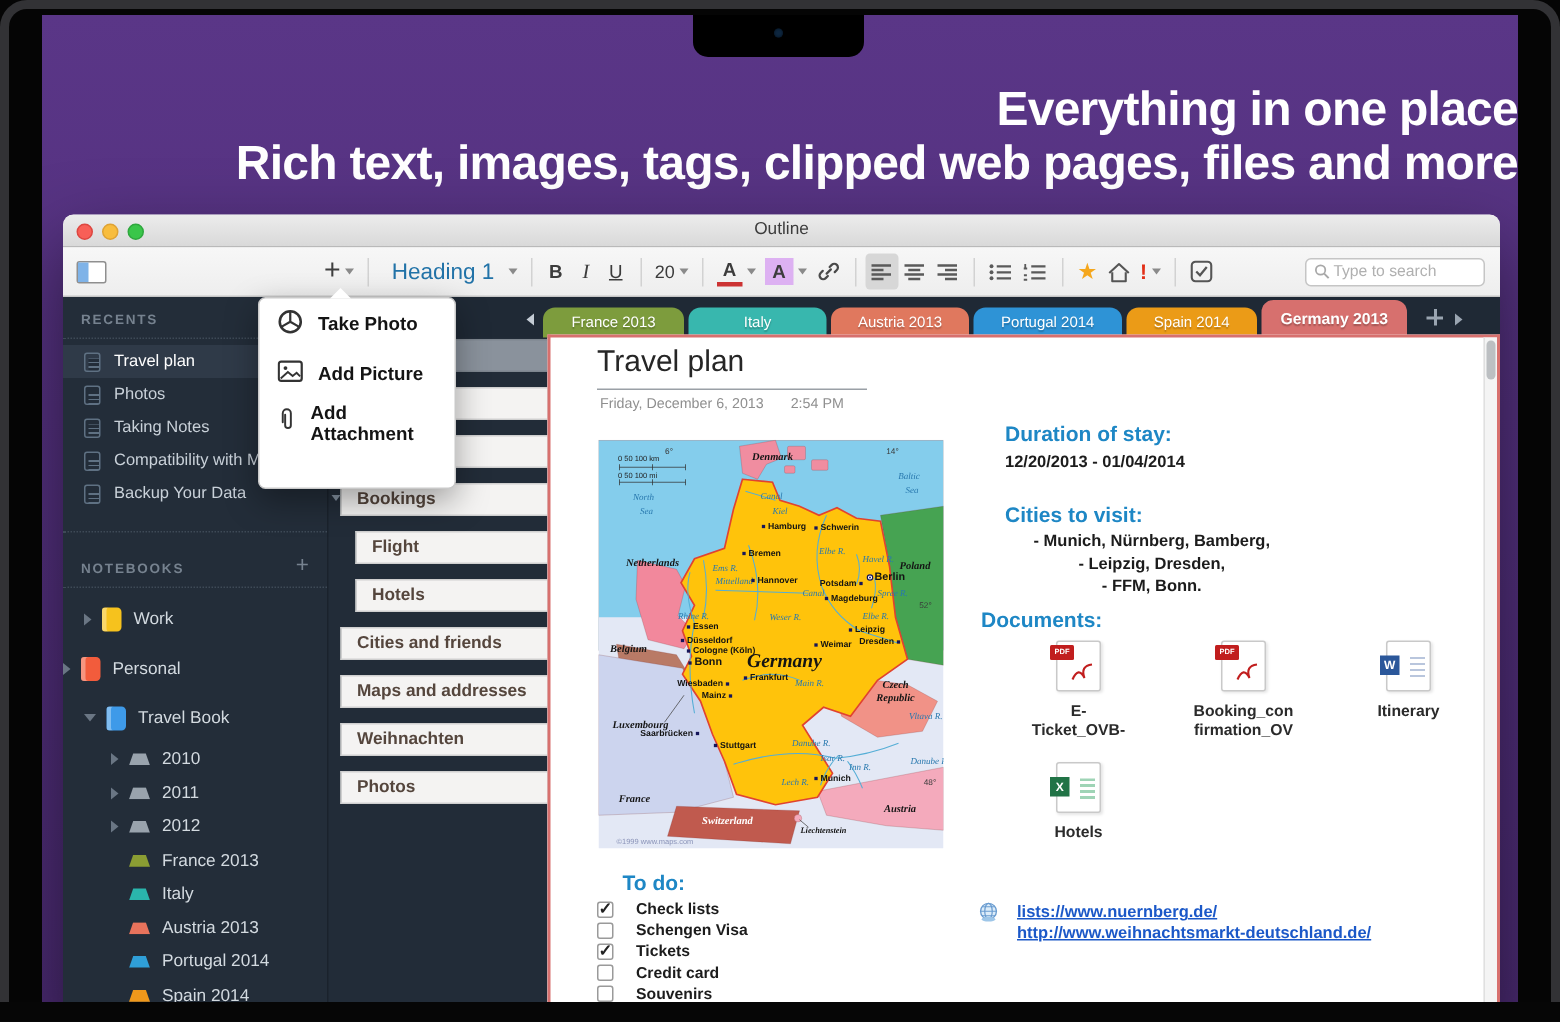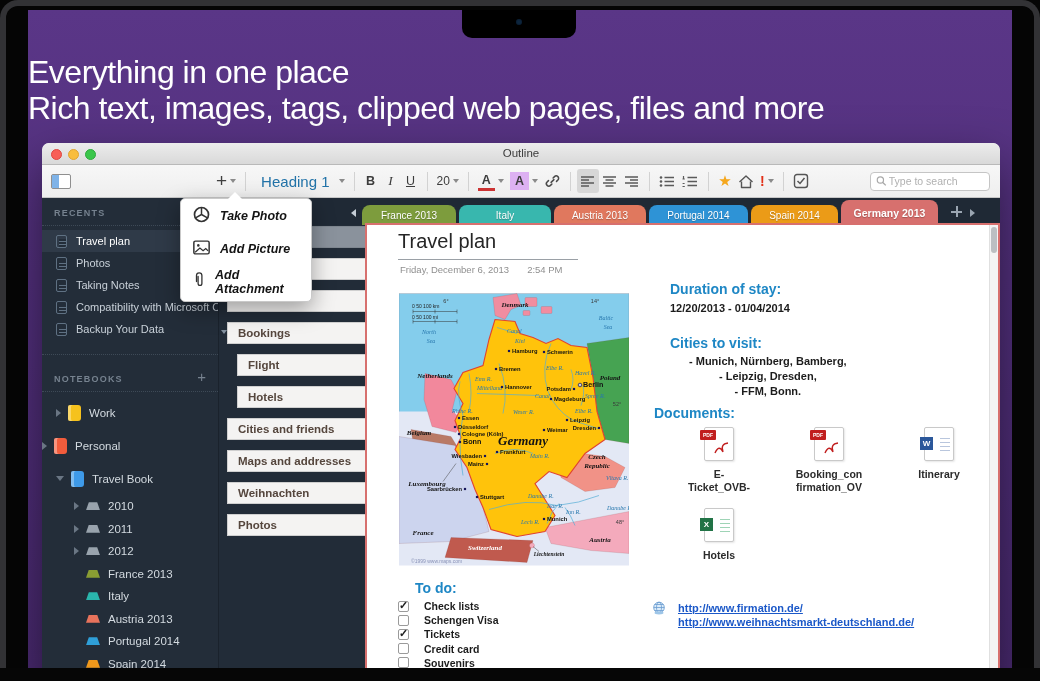--- a/index.html
+++ b/index.html
@@ -6,21 +6,21 @@
   *{box-sizing:border-box;font-family:"Liberation Sans",sans-serif;}
   #stage{position:relative;width:1040px;height:681px;margin:0 auto;background:#050505;overflow:hidden;}
   #frame-edge{position:absolute;inset:0;border:6px solid #323235;border-bottom:none;border-radius:18px 18px 0 0;pointer-events:none;z-index:6;}
   #screen{position:absolute;left:28px;top:10px;right:28px;bottom:13px;overflow:hidden;
           background:linear-gradient(180deg,#5a3687 0%,#53307e 40%,#4a2a71 100%);}
   #notch{position:absolute;left:462px;top:10px;width:114px;height:28px;background:#000;border-radius:0 0 10px 10px;z-index:7;}
   #camera{position:absolute;left:54px;top:9px;width:6px;height:6px;border-radius:50%;background:#0e2740;box-shadow:inset 0 0 2px #06121f;}
   #bezel-bottom{position:absolute;left:0;right:0;bottom:0;height:13px;background:#060606;z-index:8;}
 
   
-  .headline{position:absolute;left:0;right:0;top:44px;text-align:left;color:#fff;font-weight:400;
+  .headline{position:absolute;left:0;right:0;top:44px;text-align:right;color:#fff;font-weight:700;
             font-size:32px;line-height:36px;letter-spacing:-.5px;}
 
   
   #win{position:absolute;left:14px;top:133px;width:958px;height:545px;border-radius:7px 7px 0 0;
        background:#f4f4f4;box-shadow:0 22px 50px rgba(0,0,0,.5);overflow:hidden;}
   #titlebar{position:absolute;left:0;top:0;right:0;height:22px;background:linear-gradient(#ececec,#d9d9d9);
             border-bottom:1px solid #b9b9b9;border-radius:7px 7px 0 0;}
   .tl{position:absolute;top:6px;width:11px;height:11px;border-radius:50%;}
   .tl.r{left:9px;background:#f85f57;border:.5px solid #dd4741;}
   .tl.y{left:26px;background:#f8bd3e;border:.5px solid #dfa334;}
@@ -117,22 +117,22 @@
   .doclabel{margin-top:7px;font-size:10.5px;font-weight:600;color:#2b2b2b;text-align:center;line-height:13px;}
   .todo-row{display:flex;align-items:center;height:14.2px;}
   .tbox{flex:none;width:11px;height:11px;border:1.4px solid #9a9a9a;border-radius:2px;background:#fff;position:relative;margin-right:15px;}
   .tbox.checked::after{content:"✓";position:absolute;left:0;top:-3px;font-size:11px;font-weight:700;color:#222;}
   .todo-label{font-size:10.5px;font-weight:600;color:#1c1c1c;}
   #links{position:absolute;left:285px;top:376px;display:flex;}
   #link-col{margin-left:12px;display:flex;flex-direction:column;}
   #link-col a{font-size:11px;font-weight:600;color:#1b58c8;text-decoration:underline;line-height:14px;cursor:pointer;}
 
   
-  #menu{position:absolute;left:152px;top:188px;width:132px;height:104px;background:#fff;border:1px solid #c9c9c9;
-        border-radius:5px;box-shadow:0 8px 22px rgba(0,0,0,.35);z-index:40;font-style:italic;}
+  #menu{position:absolute;left:144px;top:188px;width:132px;height:128px;background:#fff;border:1px solid #c9c9c9;
+        border-radius:5px;box-shadow:0 8px 22px rgba(0,0,0,.35);z-index:40;}
   #menu::before{content:"";position:absolute;left:47px;top:-7px;width:0;height:0;
         border-left:7px solid transparent;border-right:7px solid transparent;border-bottom:7px solid #fff;}
   .mitem{display:flex;align-items:center;height:33px;padding-left:12px;font-size:12.5px;font-weight:600;color:#141414;}
   .mitem svg{margin-right:10px;}
 
   
   .mw{font:italic 6px "Liberation Serif",serif;fill:#2878ae;}
   .mc{font:italic 700 7px "Liberation Serif",serif;fill:#141414;}
   .mc.big{font-size:13px;}
   .mc.light{fill:#fff;}
@@ -647,21 +647,21 @@
           </div>
 
         <div id="links">
           <svg width="14" height="14" viewBox="0 0 14 14">
             <circle cx="7" cy="6.5" r="5.3" fill="#dcecf9" stroke="#6a9cd0" stroke-width="0.9"></circle>
             <ellipse cx="7" cy="6.5" rx="2.5" ry="5.3" fill="none" stroke="#6a9cd0" stroke-width="0.8"></ellipse>
             <path d="M1.7,6.5 H12.3 M2.6,3.5 H11.4 M2.6,9.5 H11.4" stroke="#6a9cd0" stroke-width="0.8"></path>
             <ellipse cx="7" cy="11.8" rx="4.5" ry="1.6" fill="#9ec6e8"></ellipse>
           </svg>
           <div id="link-col">
-              <a>http://www.firmation.de/</a>
+              <a>lists://www.nuernberg.de/</a>
               <a>http://www.weihnachtsmarkt-deutschland.de/</a>
             </div>
         </div>
 
         <div id="note-scroll">
           <div id="note-thumb"></div>
         </div>
       </div>
     </div>
 

